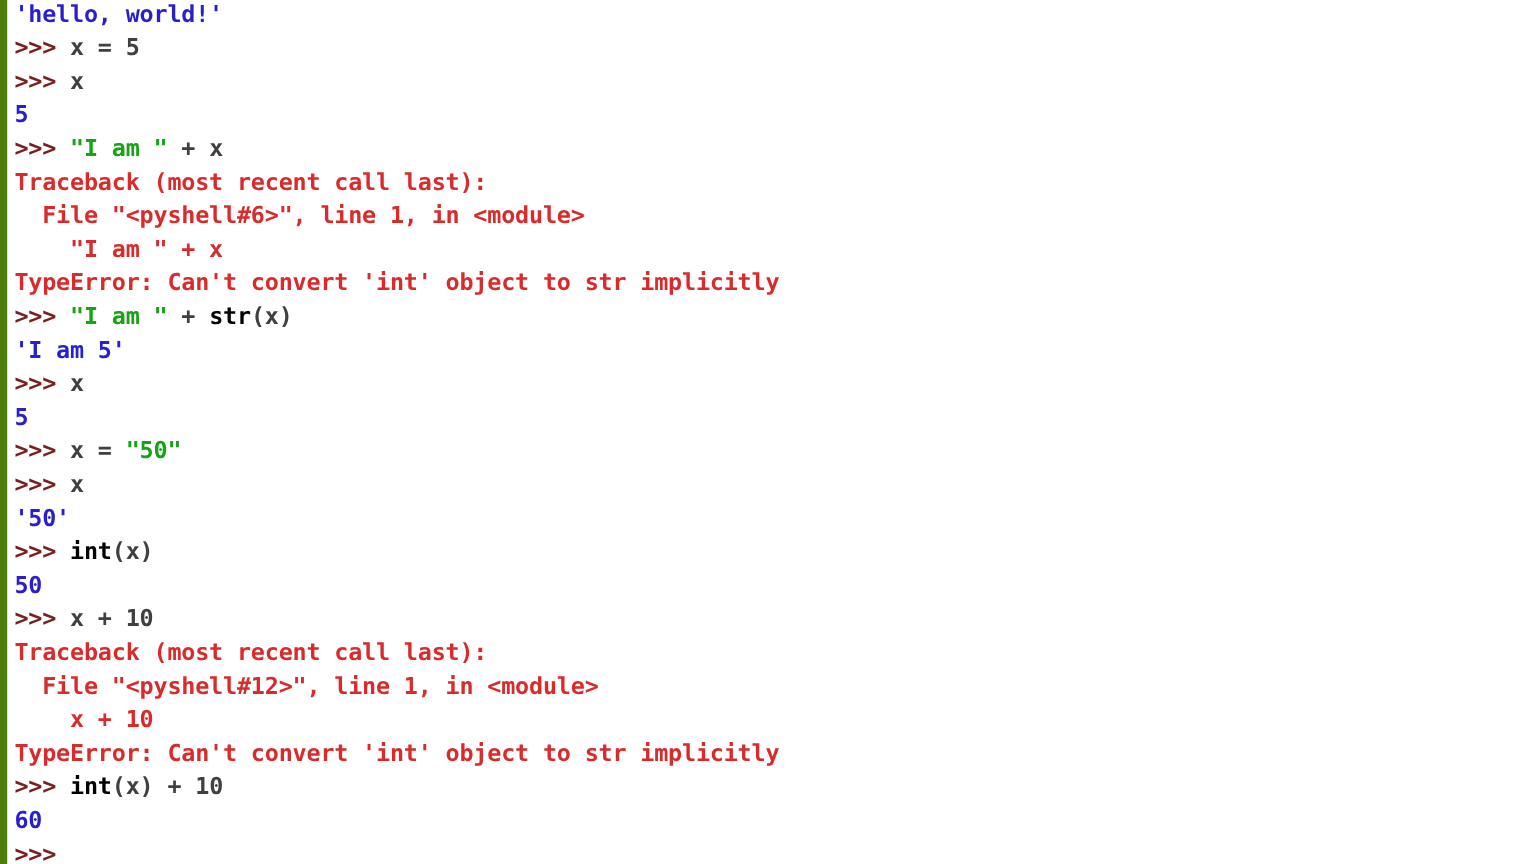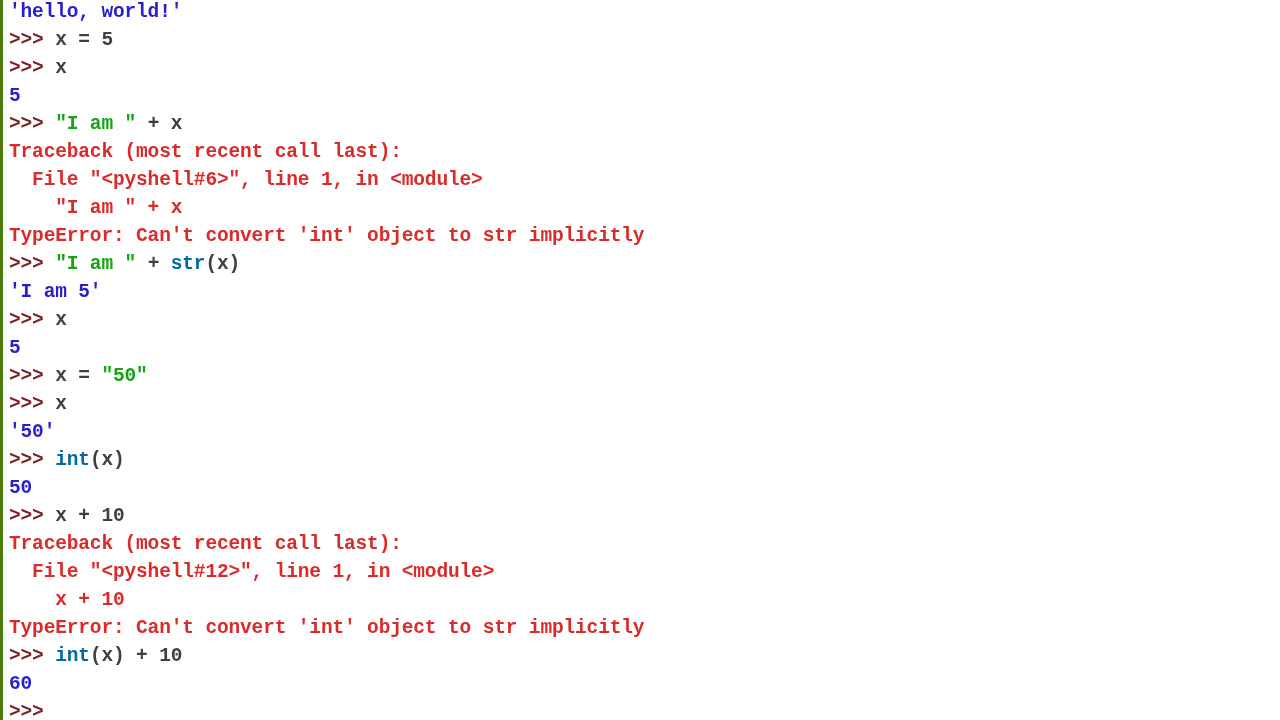--- a/index.html
+++ b/index.html
@@ -13,23 +13,22 @@
     height: 720px;
     overflow: hidden;
     font-family: "DejaVu Sans Mono", "Liberation Mono", monospace;
   }
   #shell {
     position: relative;
     width: 1280px;
     height: 720px;
     background: #ffffff;
     box-sizing: border-box;
-    border-left: 3px solid #4d7c0f;
+    border-left: 6px solid #4d7c0f;
     overflow: hidden;
-    font-family: Liberation Mono, monospace;
   }
   #console {
     position: absolute;
     left: 6px;
     top: -2px;
     right: 0;
     white-space: pre;
     font-size: 19.5px;
     line-height: 28px;
     letter-spacing: -0.15px;
@@ -38,21 +37,21 @@
   }
   .line {
     height: 28px;
     white-space: pre;
   }
   .tok { white-space: pre; }
   
   .c-prompt   { color: #7a2020; }
   .c-code     { color: #404040; }
   .c-string   { color: #16a316; }
-  .c-builtin  { color: #0369a1; }
+  .c-builtin  { color: #000000; }
   .c-output   { color: #2a1fcc; }
   .c-error    { color: #d92b2b; }
 </style>
 </head>
 <body>
 
 <div id="shell">
   <div id="console"><div class="line"><span class="tok c-output">'hello, world!'</span></div><div class="line"><span class="tok c-prompt">&gt;&gt;&gt; </span><span class="tok c-code">x = 5</span></div><div class="line"><span class="tok c-prompt">&gt;&gt;&gt; </span><span class="tok c-code">x</span></div><div class="line"><span class="tok c-output">5</span></div><div class="line"><span class="tok c-prompt">&gt;&gt;&gt; </span><span class="tok c-string">"I am "</span><span class="tok c-code"> + x</span></div><div class="line"><span class="tok c-error">Traceback (most recent call last):</span></div><div class="line"><span class="tok c-error">  File "&lt;pyshell#6&gt;", line 1, in &lt;module&gt;</span></div><div class="line"><span class="tok c-error">    "I am " + x</span></div><div class="line"><span class="tok c-error">TypeError: Can't convert 'int' object to str implicitly</span></div><div class="line"><span class="tok c-prompt">&gt;&gt;&gt; </span><span class="tok c-string">"I am "</span><span class="tok c-code"> + </span><span class="tok c-builtin">str</span><span class="tok c-code">(x)</span></div><div class="line"><span class="tok c-output">'I am 5'</span></div><div class="line"><span class="tok c-prompt">&gt;&gt;&gt; </span><span class="tok c-code">x</span></div><div class="line"><span class="tok c-output">5</span></div><div class="line"><span class="tok c-prompt">&gt;&gt;&gt; </span><span class="tok c-code">x = </span><span class="tok c-string">"50"</span></div><div class="line"><span class="tok c-prompt">&gt;&gt;&gt; </span><span class="tok c-code">x</span></div><div class="line"><span class="tok c-output">'50'</span></div><div class="line"><span class="tok c-prompt">&gt;&gt;&gt; </span><span class="tok c-builtin">int</span><span class="tok c-code">(x)</span></div><div class="line"><span class="tok c-output">50</span></div><div class="line"><span class="tok c-prompt">&gt;&gt;&gt; </span><span class="tok c-code">x + 10</span></div><div class="line"><span class="tok c-error">Traceback (most recent call last):</span></div><div class="line"><span class="tok c-error">  File "&lt;pyshell#12&gt;", line 1, in &lt;module&gt;</span></div><div class="line"><span class="tok c-error">    x + 10</span></div><div class="line"><span class="tok c-error">TypeError: Can't convert 'int' object to str implicitly</span></div><div class="line"><span class="tok c-prompt">&gt;&gt;&gt; </span><span class="tok c-builtin">int</span><span class="tok c-code">(x) + 10</span></div><div class="line"><span class="tok c-output">60</span></div><div class="line"><span class="tok c-prompt">&gt;&gt;&gt;</span></div></div>
 </div>
 

